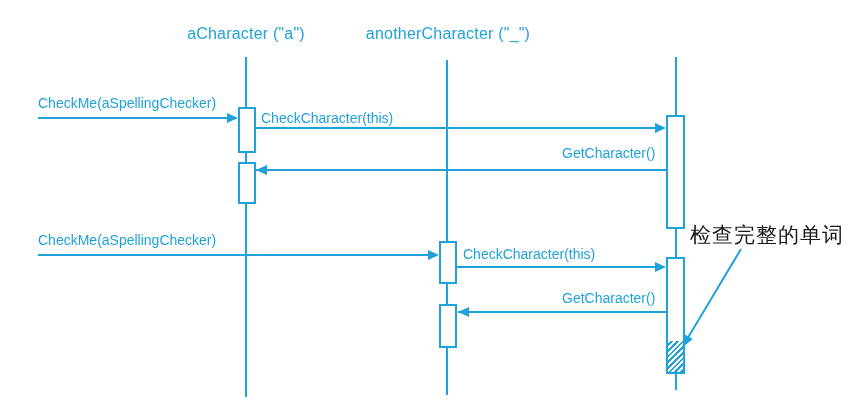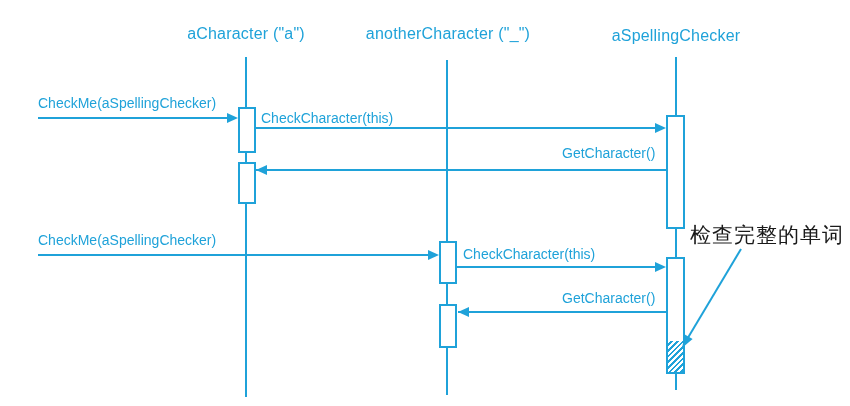--- a/index.html
+++ b/index.html
@@ -74,21 +74,20 @@
     pointer-events: none;
   }
 </style>
 </head>
 <body>
 
 <div id="canvas">
 
   <div class="head-label" style="left:246px; top:25px;">aCharacter ("a")</div>
   <div class="head-label" style="left:448px; top:25px;">anotherCharacter ("_")</div>
-  <div class="head-label" style="left:676px; top:27px;">aSpellingChecker</div>
 
   <div class="lifeline" style="left:245px; top:57px; height:340px;"></div>
   <div class="lifeline" style="left:446px; top:60px; height:335px;"></div>
   <div class="lifeline" style="left:675px; top:57px; height:333px;"></div>
 
   <div class="act" style="left:238px; top:107px; width:18px; height:46px;"></div>
   <div class="act" style="left:238px; top:162px; width:18px; height:42px;"></div>
   <div class="act" style="left:439px; top:241px; width:18px; height:43px;"></div>
   <div class="act" style="left:439px; top:304px; width:18px; height:44px;"></div>
   <div class="act" style="left:666px; top:115px; width:19px; height:114px;"></div>

